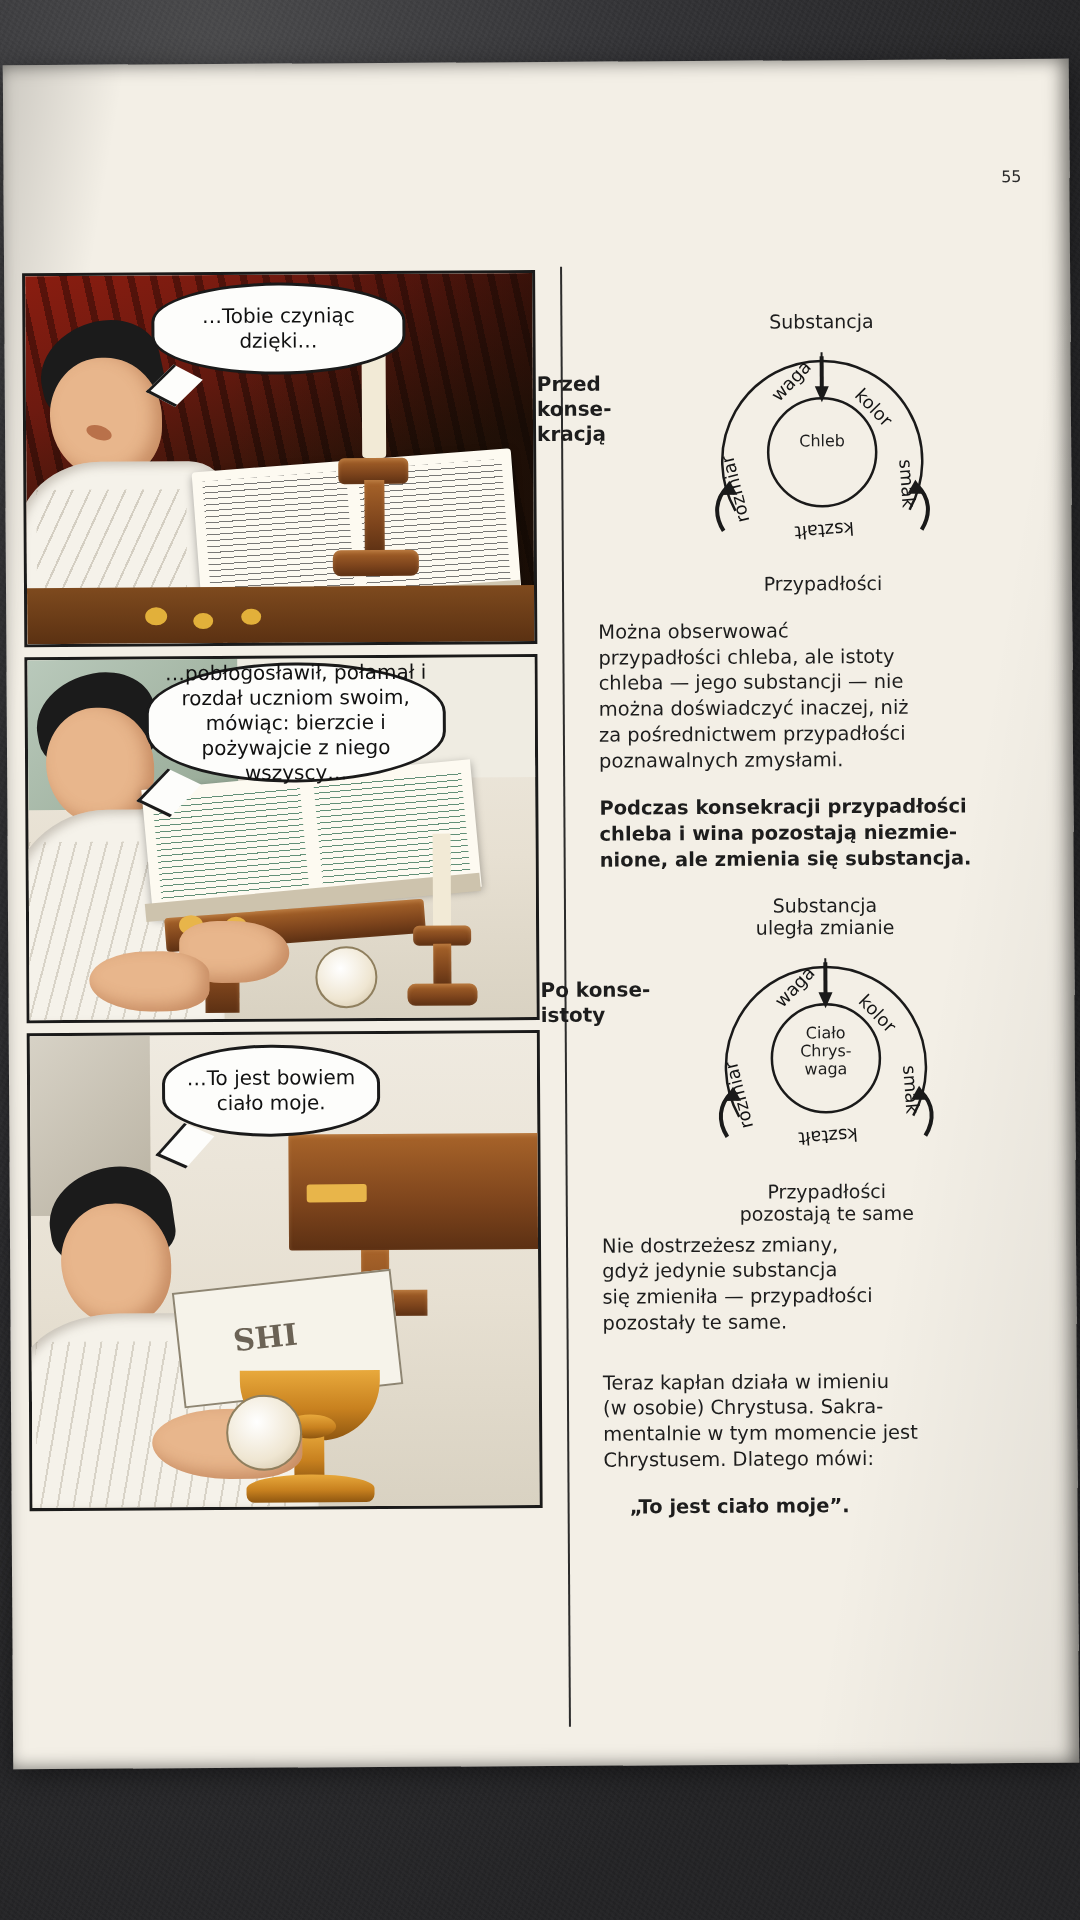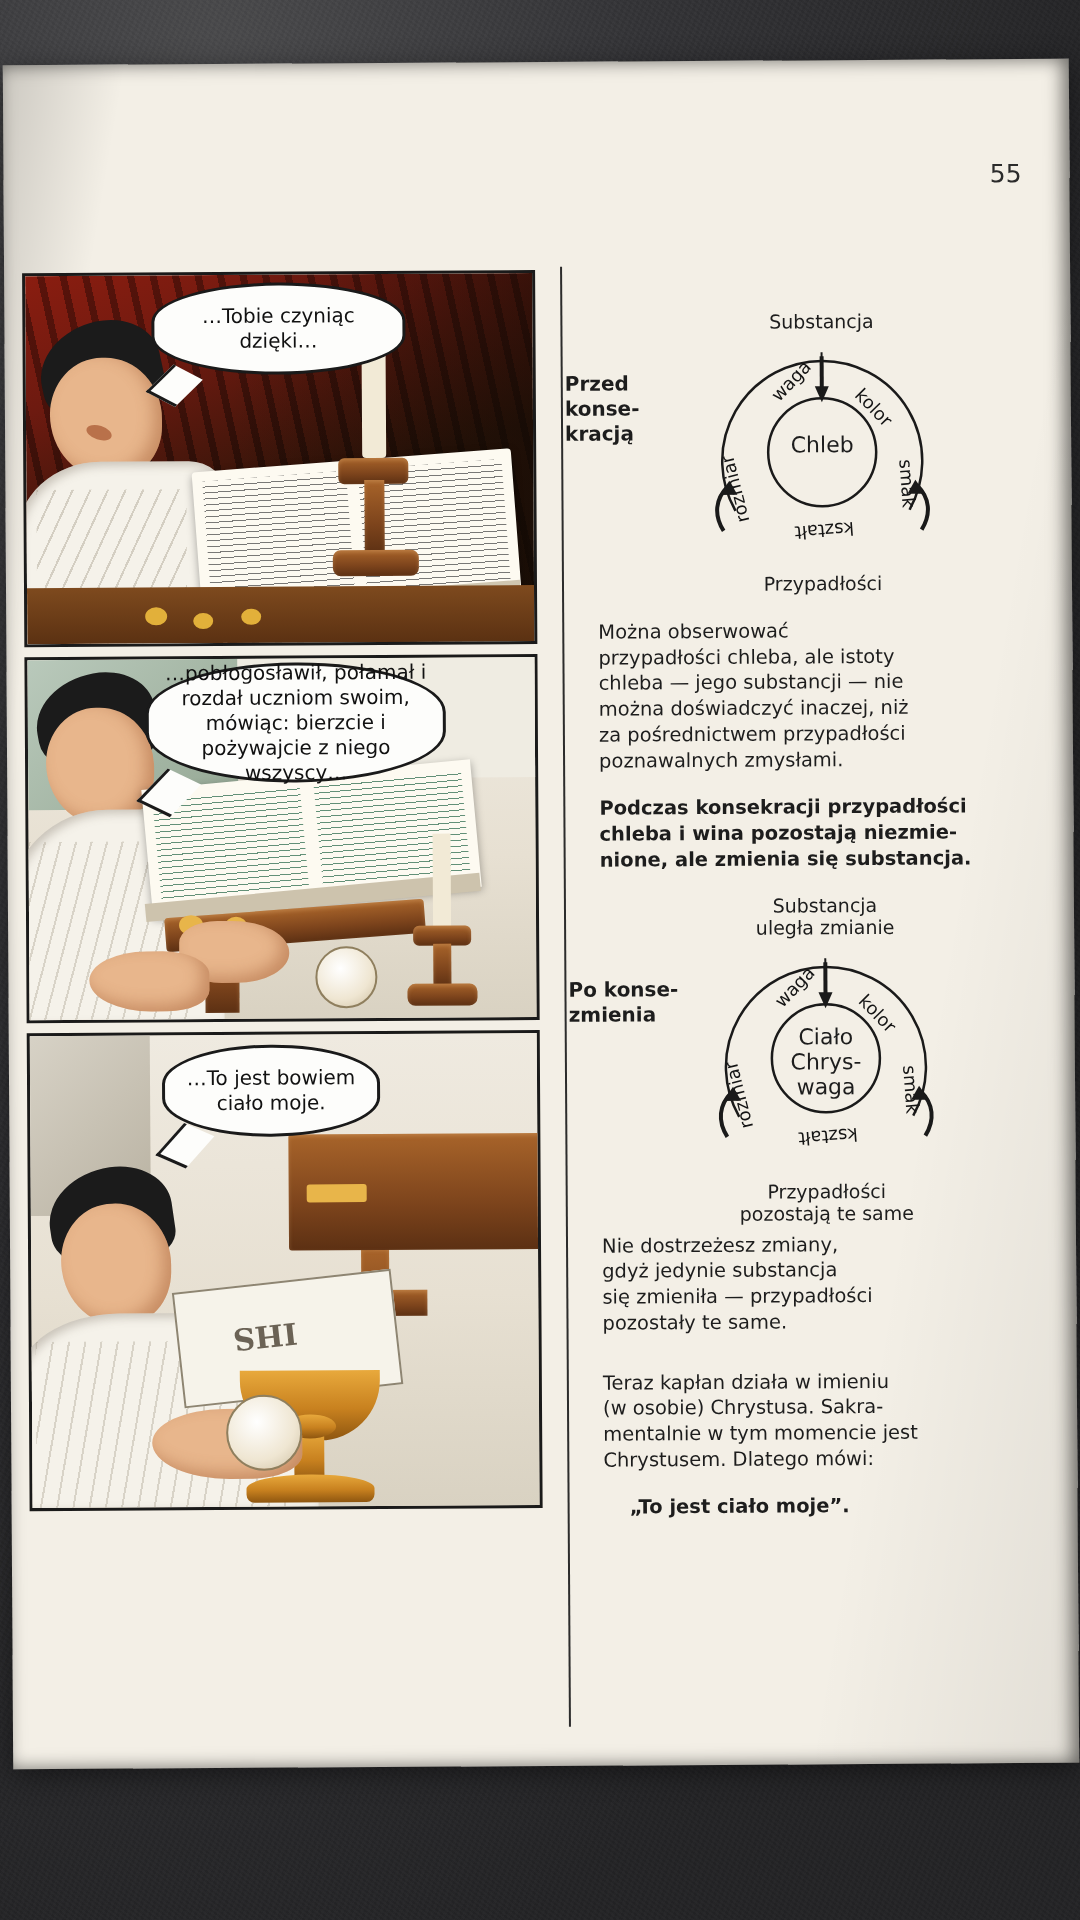--- a/index.html
+++ b/index.html
@@ -52,22 +52,22 @@
     pointer-events: none;
   }
   .page-inner {
     position: absolute;
     left: 0; top: 0; right: 0; bottom: 0;
   }
 
   .folio {
     position: absolute;
     right: 48px;
-    top: 100px;
-    font-size: 25px;
+    top: 108px;
+    font-size: 16px;
     color: #2b2b2b;
     font-family: "DejaVu Sans", sans-serif;
   }
 
   
   .col-rule {
     position: absolute;
     left: 556px;
     top: 205px;
     width: 2px;
@@ -215,30 +215,29 @@
     font-size: 19px;
     line-height: 1.2;
     white-space: pre-line;
   }
   .side-label {
     position: absolute;
     font-size: 20px;
     font-weight: bold;
     line-height: 1.25;
     white-space: pre-line;
-    padding-left: 28px;
   }
   .wheel {
     position: absolute;
   }
   .wheel svg { display: block; overflow: visible; }
   .wheel-core {
     position: absolute;
     text-align: center;
-    font-size: 22px;
+    font-size: 16px;
     line-height: 1.15;
     white-space: pre-line;
   }
 
   .ring-text {
     font-size: 18px;
     font-family: "DejaVu Sans", sans-serif;
     fill: #141414;
   }
 </style>
@@ -415,21 +414,21 @@
 
       <p class="para bold">Podczas konsekracji przypadłości
 chleba i wina pozostają niezmie-
 nione, ale zmienia się substancja.</p>
 
       <div class="diagram" style="height:330px;">
         <div class="diag-caption-top" style="left:60px;width:330px;">Substancja
 uległa zmianie</div>
 
         <div class="side-label" style="left:-60px;top:82px;">Po konse-
-zmienia</div>
+istoty</div>
 
         <div class="wheel" style="left:60px;top:56px;">
           <svg width="330" height="214" viewBox="0 0 330 214">
             <path d="M 78,166 A 100,100 0 1 1 252,166" stroke="#1a1a1a" stroke-width="2.5" fill="none"></path>
             <circle cx="165" cy="108" r="54" stroke="#1a1a1a" stroke-width="2.5" fill="none"></circle>
             <line x1="165" y1="12" x2="165" y2="48" stroke="#1a1a1a" stroke-width="4"></line>
             <polygon points="165,58 158,42 172,42" fill="#1a1a1a"></polygon>
             <line x1="165" y1="8" x2="165" y2="54" stroke="#1a1a1a" stroke-width="2"></line>
             <text class="ring-text" transform="translate(122,58) rotate(-46)">waga</text>
             <text class="ring-text" transform="translate(197,52) rotate(46)">kolor</text>

